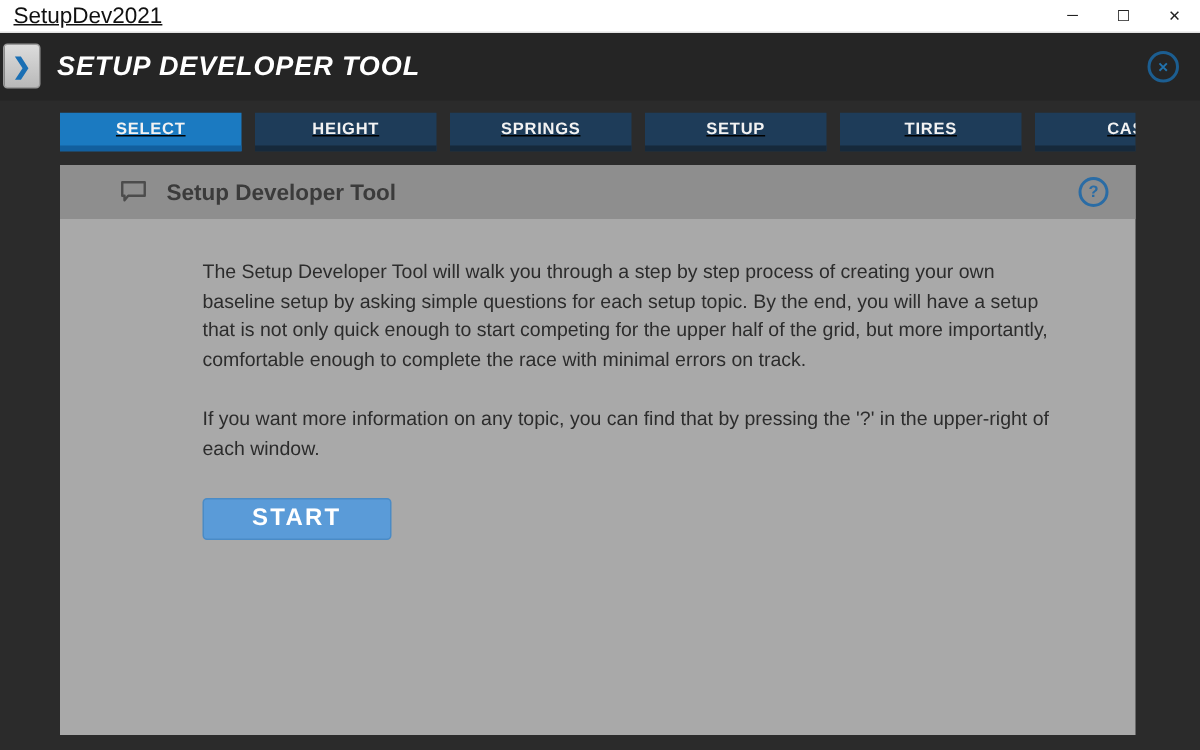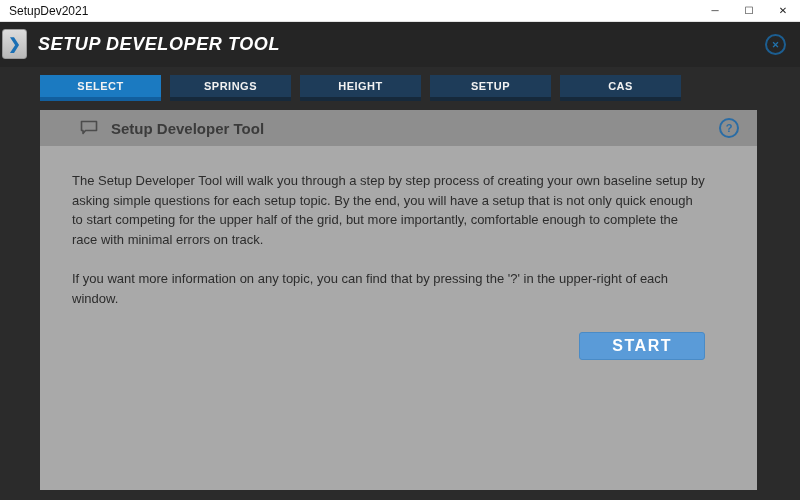--- a/index.html
+++ b/index.html
@@ -13,22 +13,23 @@
 
   
   .titlebar {
     height:22px; background:#ffffff;
     display:flex; align-items:center;
     border-bottom:1px solid #e2e2e2;
     box-sizing:border-box;
   }
   .titlebar-title {
     flex:1; padding-left:9px;
-    font-size:12px; color:#111;
+    font-size:15px; color:#111;
     white-space:nowrap;
+    text-decoration:underline;
   }
   .win-controls { display:flex; height:100%; }
   .win-btn {
     width:34px; height:100%;
     display:flex; align-items:center; justify-content:center;
     font-size:10px; color:#222; cursor:default;
   }
 
   
   .app-header {
@@ -58,20 +59,21 @@
     color:#2173ae; font-size:9px; font-weight:bold;
     display:flex; align-items:center; justify-content:center;
   }
 
   
   .tabbar {
     margin:8px 0 0 40px;
     width:717px; height:26px;
     display:flex; gap:9px;
     overflow:hidden;
+    text-decoration:underline;
   }
   .tab {
     flex:0 0 121px; height:26px;
     box-sizing:border-box;
     background:#1e3c59;
     border-bottom:4px solid #16293b;
     color:#f2f2f2; font-size:11px; font-weight:bold;
     letter-spacing:0.5px;
     display:flex; align-items:center; justify-content:center;
     cursor:pointer;
@@ -100,27 +102,28 @@
   }
   .help-icon {
     position:absolute; right:18px; top:8px;
     width:16px; height:16px;
     border:2px solid #2a6ca5; border-radius:50%;
     color:#2a6ca5; font-size:11px; font-weight:bold;
     display:flex; align-items:center; justify-content:center;
   }
 
   .panel-body {
-    padding:25px 52px 0 32px;
+    padding:25px 52px 0 52px;
     font-size:13px; color:#2c2c2c;
     line-height:1.5;
+    margin-left:43px;
   }
   .panel-body p { margin:0 0 20px 0; }
 
-  .start-row { display:flex; justify-content:flex-end; margin-top:24px; }
+  .start-row { display:flex; justify-content:flex-start; margin-top:24px; }
   .start-btn {
     background:#5a9bd8;
     border:1px solid #4a8bc6; border-radius:3px;
     color:#ffffff; font-family:"Liberation Sans", sans-serif;
     font-weight:bold; font-size:16px; letter-spacing:1.5px;
     padding:4px 32px; height:28px; box-sizing:border-box;
     cursor:pointer;
   }
 </style>
 </head>
@@ -136,23 +139,24 @@
 </div>
 
 <div class="app-header">
   <div class="nav-btn">❯</div>
   <div class="app-title">SETUP DEVELOPER TOOL</div>
   <div class="header-close">✕</div>
 </div>
 
 <div class="tabbar">
   <div class="tab active">SELECT</div>
+  <div class="tab">HEIGHT</div>
   <div class="tab">SPRINGS</div>
-  <div class="tab">HEIGHT</div>
   <div class="tab">SETUP</div>
+  <div class="tab">TIRES</div>
   <div class="tab">CAS</div>
 </div>
 
 <div class="panel">
   <div class="panel-header">
     <span class="bubble-icon">
       <svg width="18" height="16" viewBox="0 0 18 16">
         <path d="M1.5 1.5 h15 v9 h-11 l-2.5 3 v-3 h-1.5 z" fill="none" stroke="#4c4c4c" stroke-width="1.6" stroke-linejoin="round"></path>
       </svg>
     </span>

